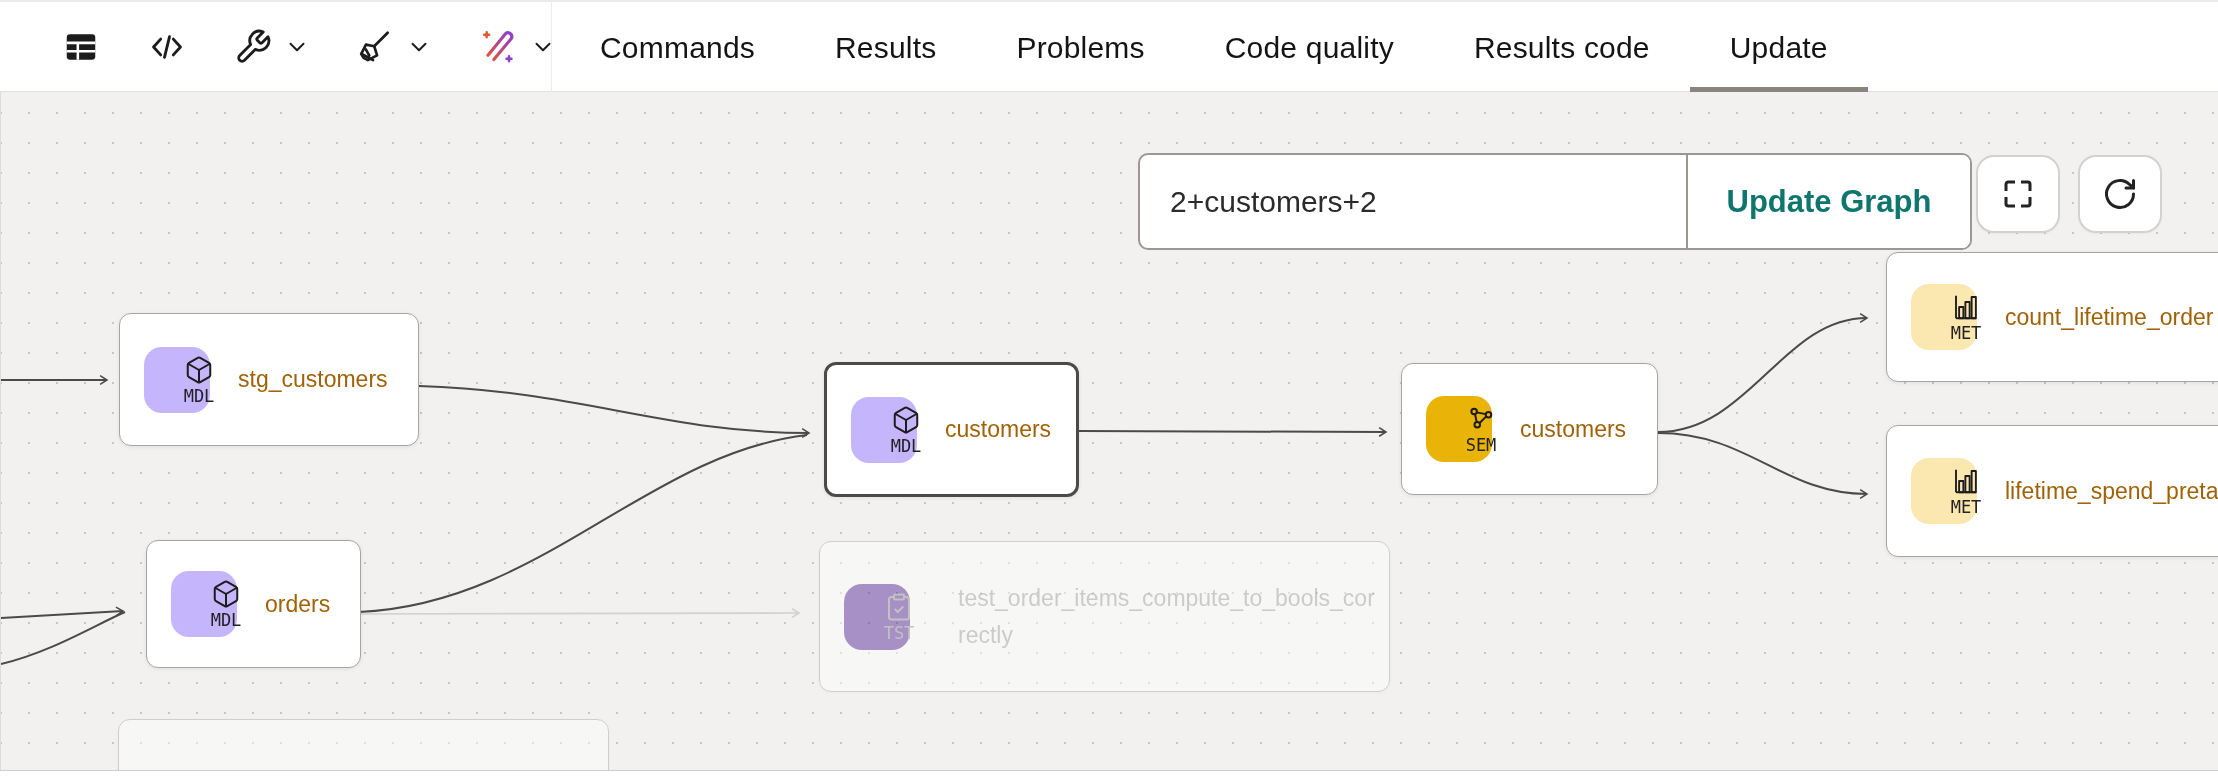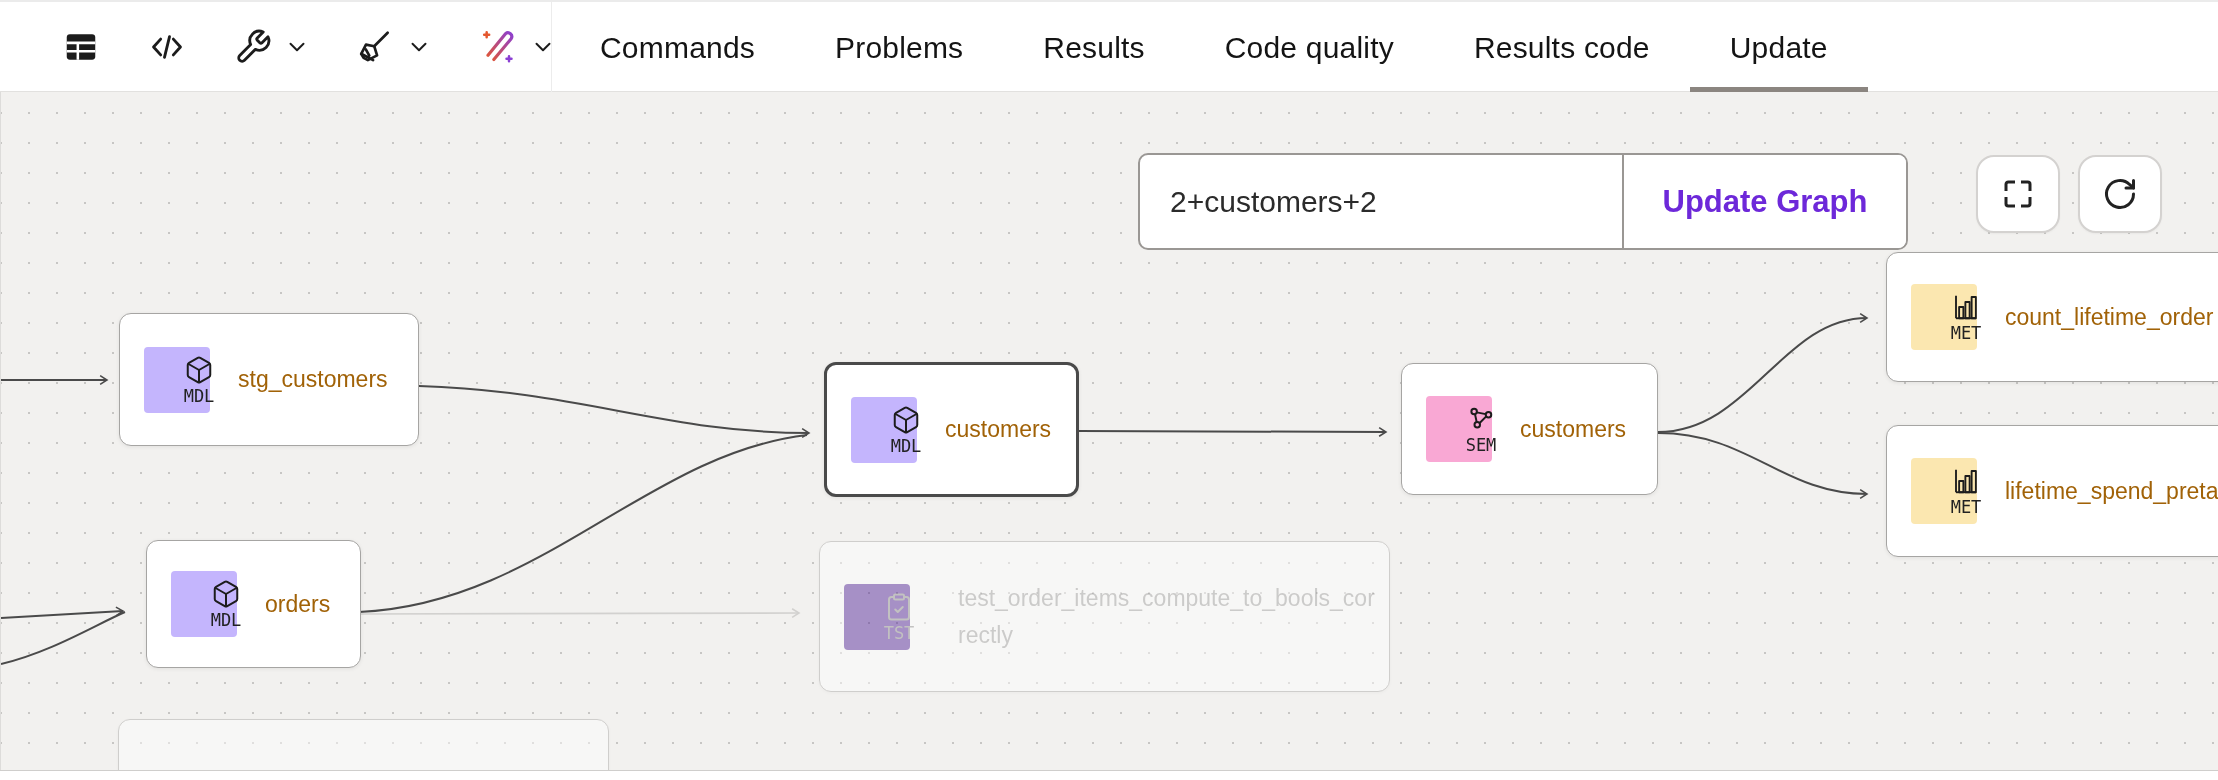--- a/index.html
+++ b/index.html
@@ -32,41 +32,41 @@
     border-left:1px solid #dddcda; overflow:hidden; }
 
   .edges { position:absolute; left:0; top:0; width:2218px; height:678px; pointer-events:none; }
 
   
   .node { position:absolute; background:#ffffff; border:1.5px solid #a6a5a3;
     border-radius:12px; box-shadow:0 1px 4px rgba(0,0,0,.07);
     display:flex; align-items:center; cursor:pointer; }
   .node.selected { border:3px solid #4a4a4a; }
   .node.faded { opacity:.45; }
-  .badge { width:66px; height:66px; border-radius:4px; margin-left:24px; flex:0 0 auto;
+  .badge { width:66px; height:66px; border-radius:18px; margin-left:24px; flex:0 0 auto;
     display:flex; flex-direction:column; align-items:center; justify-content:center;padding-left:44px; }
   .badge .btxt { font-family:"DejaVu Sans Mono", monospace; font-size:17px; color:#222;
     line-height:1; margin-top:3px; letter-spacing:0; }
   .badge svg { display:block; }
   .nlabel { font-size:23px; color:#a16207; margin-left:28px; line-height:1.6;
     white-space:nowrap; }
   .nlabel.wrap { white-space:normal; width:420px; word-break:break-all; color:#9e9e9e;margin-left:48px; }
   .badge.mdl { background:#c4b5fd; }
-  .badge.sem { background:#f9a8d4; }
+  .badge.sem { background:#eab308; }
   .badge.met { background:#fbe7b0; }
   .badge.tst { background:#4c1d95; }
 
   
-  .graph-ctrl { position:absolute; left:1137px; top:61px; width:770px; height:97px;
+  .graph-ctrl { position:absolute; left:1137px; top:61px; width:834px; height:97px;
     background:#ffffff; border:2px solid #9a9794; border-radius:10px;
     display:flex; overflow:hidden; }
   .graph-input { flex:1; border:none; outline:none; background:transparent;
     font-family:"Liberation Sans", sans-serif; font-size:30px; color:#2b2b2b; padding:0 0 0 30px; }
   .graph-btn { width:284px; border:none; border-left:2px solid #9a9794; background:#ffffff;
-    font-family:"Liberation Sans", sans-serif; font-size:31px; font-weight:700; color:#6d28d9;
+    font-family:"Liberation Sans", sans-serif; font-size:31px; font-weight:700; color:#0f766e;
     cursor:pointer; white-space:nowrap; }
 
   .sq-btn { position:absolute; top:63px; width:84px; height:78px; background:#ffffff;
     border:2px solid #d4d2d0; border-radius:18px; display:flex; align-items:center;
     justify-content:center; cursor:pointer; box-shadow:0 1px 2px rgba(0,0,0,.04); }
 
   
   .bottom-strip { position:absolute; left:0; top:770px; width:2218px; height:10px;
     background:#ffffff; border-top:1px solid #cfcecc; }
 </style>
@@ -139,22 +139,22 @@
       <svg width="26" height="26" viewBox="0 0 24 24" fill="none" stroke="#1c1c1c" stroke-width="1.8" stroke-linecap="round" stroke-linejoin="round">
         <polyline points="6 9 12 15 18 9"></polyline>
       </svg>
     </div>
   </div>
 
   <div class="v-divider"></div>
 
   <div class="tabs">
     <div class="tab">Commands</div>
+    <div class="tab">Results</div>
     <div class="tab">Problems</div>
-    <div class="tab">Results</div>
     <div class="tab">Code quality</div>
     <div class="tab">Results code</div>
     <div class="tab active">Update</div>
   </div>
 </div>
 
 <div class="canvas">
 
   <svg class="edges" width="2218" height="678" viewBox="0 0 2218 678">
     <defs>

